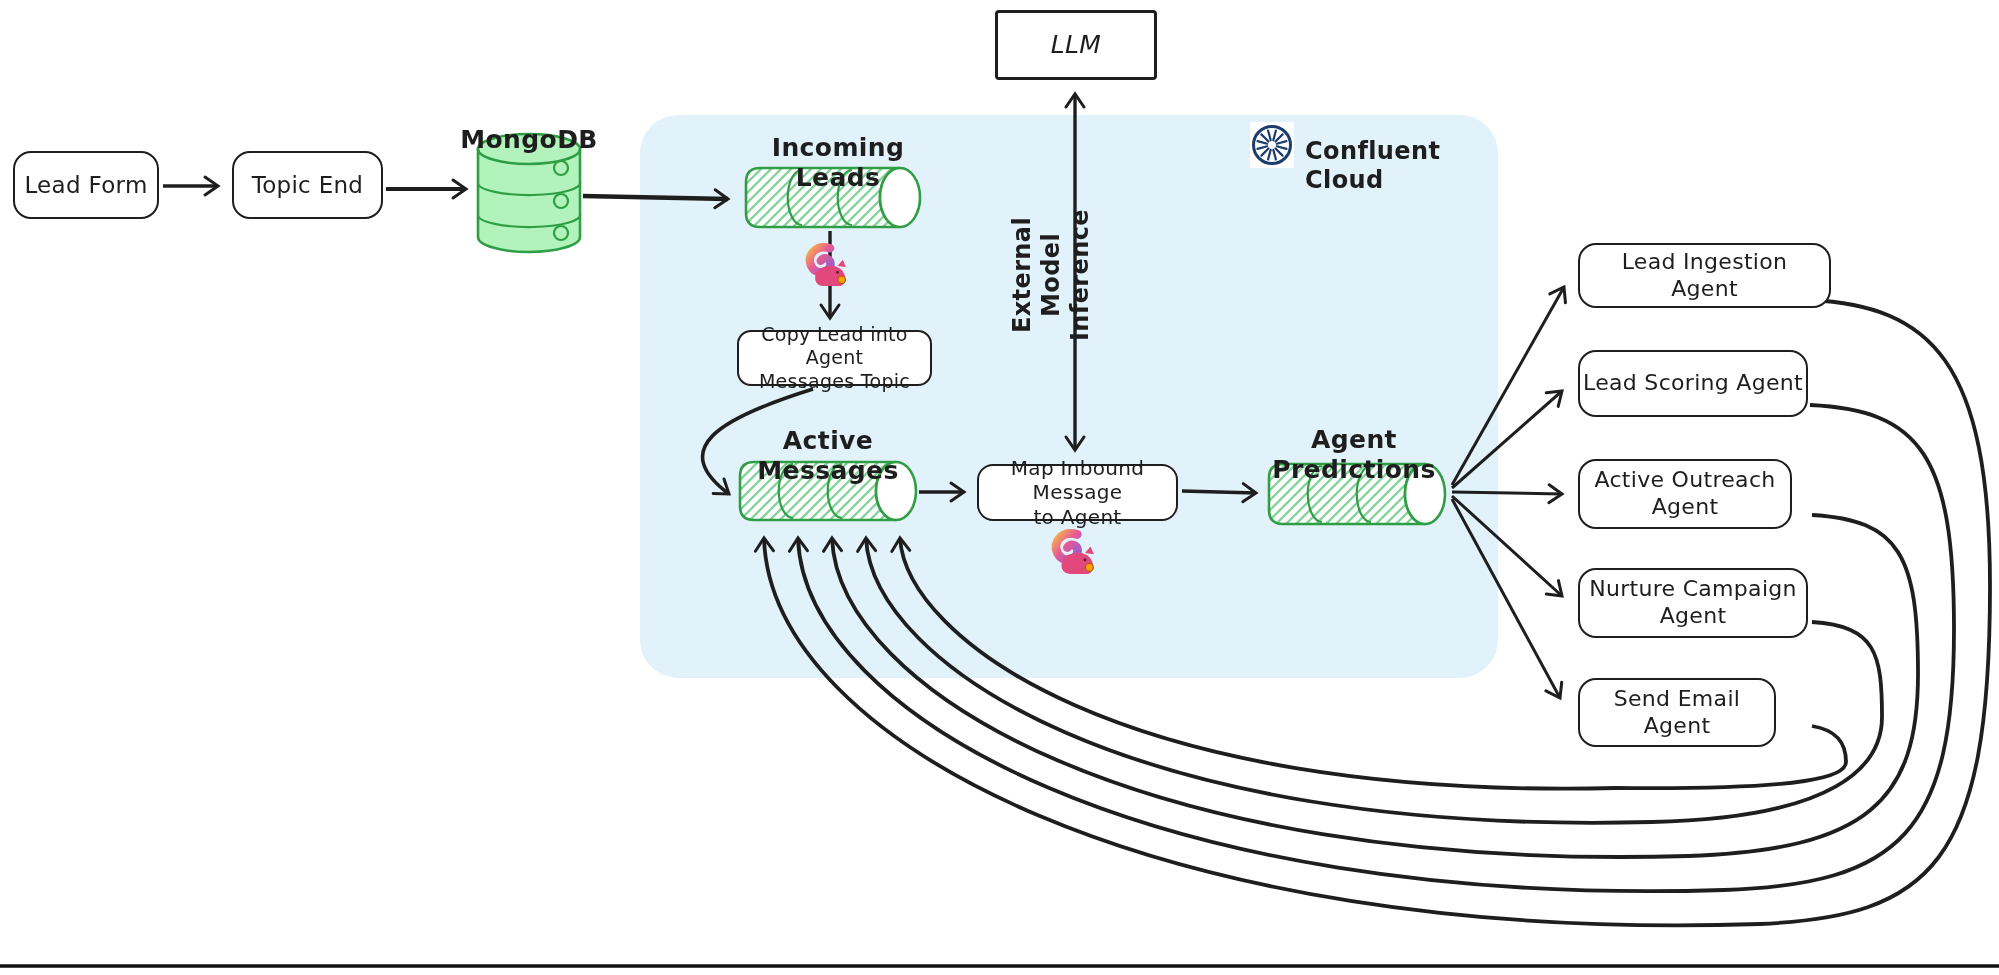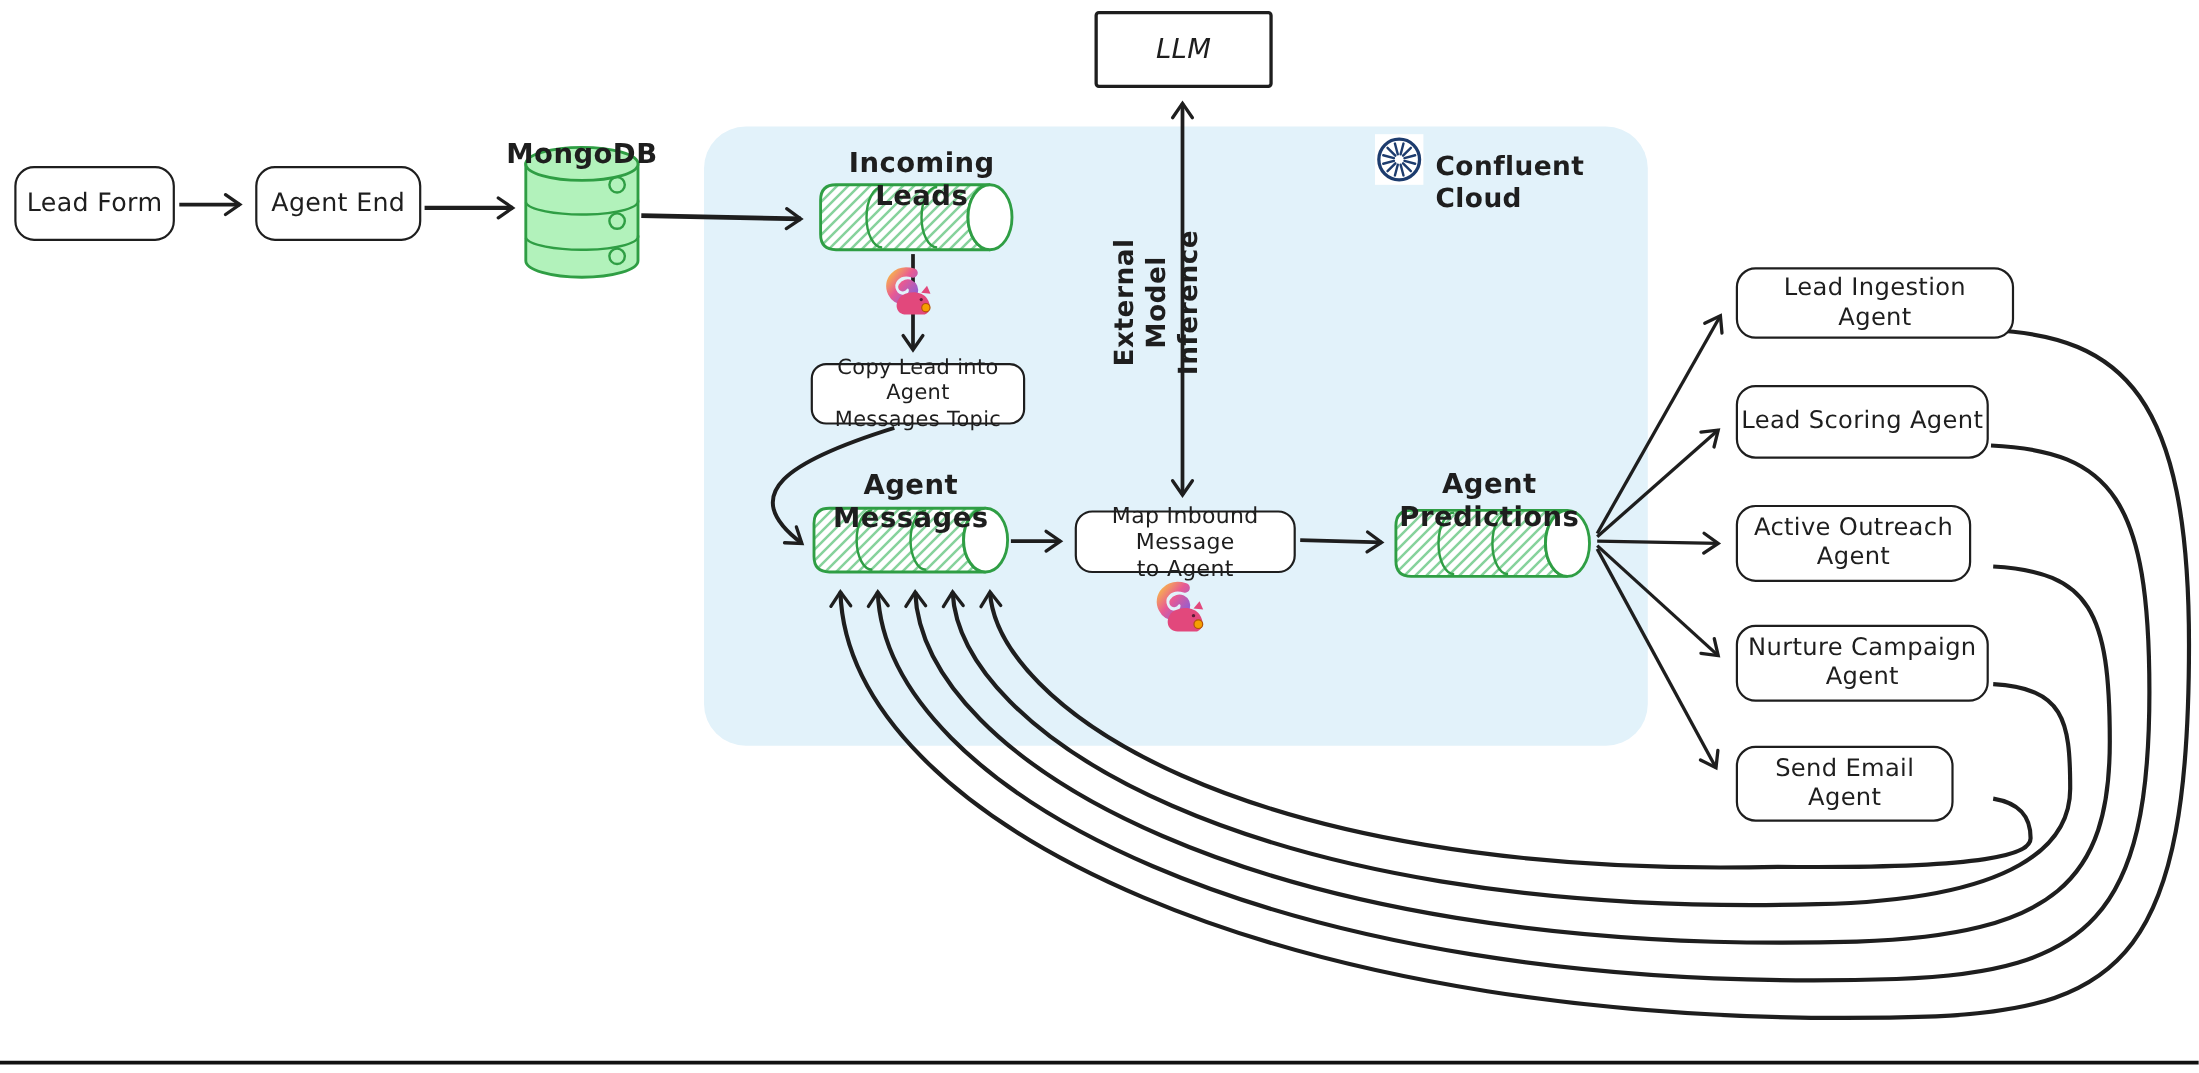--- a/index.html
+++ b/index.html
@@ -139,21 +139,21 @@
         <line x1="25.5" y1="19.5" x2="32.6" y2="12.4"></line>
         <line x1="26.8" y1="21.7" x2="36.5" y2="19.1"></line>
       </g>
     </g>
 
     <path d="M0 966 L1999 966" stroke="#111111" stroke-width="3.4"></path>
   </svg>
 
   <div class="node f23" style="left:13px;top:151px;width:146px;height:68px;">Lead Form</div>
 
-  <div class="node f23" style="left:232px;top:151px;width:151px;height:68px;">Agent End</div>
+  <div class="node f23" style="left:232px;top:151px;width:151px;height:68px;">Topic End</div>
 
   <div class="node llm" style="left:995px;top:10px;width:162px;height:70px;">LLM</div>
 
   <div class="node f19" style="left:737px;top:330px;width:195px;height:56px;border-radius:14px;">Copy Lead into Agent
 Messages Topic</div>
 
   <div class="node f20" style="left:977px;top:464px;width:201px;height:57px;border-radius:16px;">Map Inbound Message
 to Agent</div>
 
   <div class="node f22" style="left:1578px;top:243px;width:253px;height:65px;">Lead Ingestion
@@ -162,21 +162,21 @@
   <div class="node f22" style="left:1578px;top:459px;width:214px;height:70px;">Active Outreach
 Agent</div>
   <div class="node f22" style="left:1578px;top:568px;width:230px;height:70px;">Nurture Campaign
 Agent</div>
   <div class="node f22" style="left:1578px;top:678px;width:198px;height:69px;">Send Email Agent</div>
 
   <div class="lbl f25" style="left:449px;top:96px;width:160px;margin-top:29px;">MongoDB</div>
 
   <div class="lbl f25" style="left:738px;top:133px;width:200px;">Incoming Leads</div>
 
-  <div class="lbl f25" style="left:718px;top:426px;width:220px;">Agent Messages</div>
+  <div class="lbl f25" style="left:718px;top:426px;width:220px;">Active Messages</div>
 
   <div class="lbl f25" style="left:1244px;top:425px;width:220px;">Agent Predictions</div>
 
   <div class="lbl" style="left:1305px;top:137px;width:220px;font-size:24px;text-align:left;">Confluent Cloud</div>
 
   <div class="lbl rot" style="left:940px;top:243px;width:200px;height:64px;font-size:24px;">External Model
 Inference</div>
 
 </div>
 

